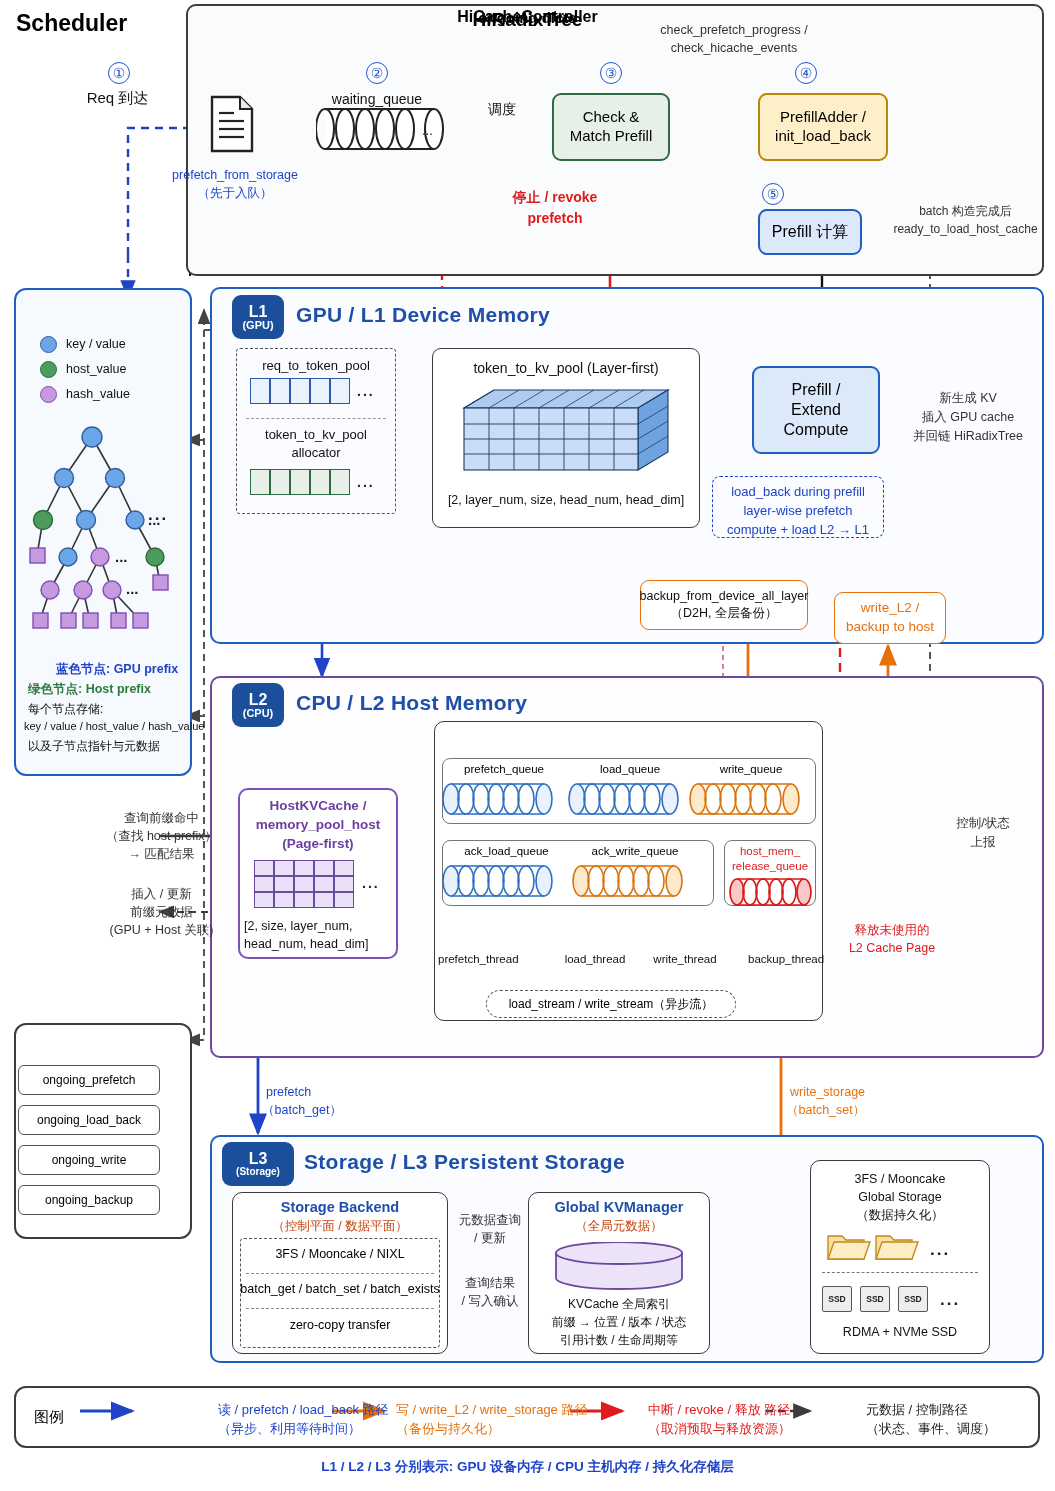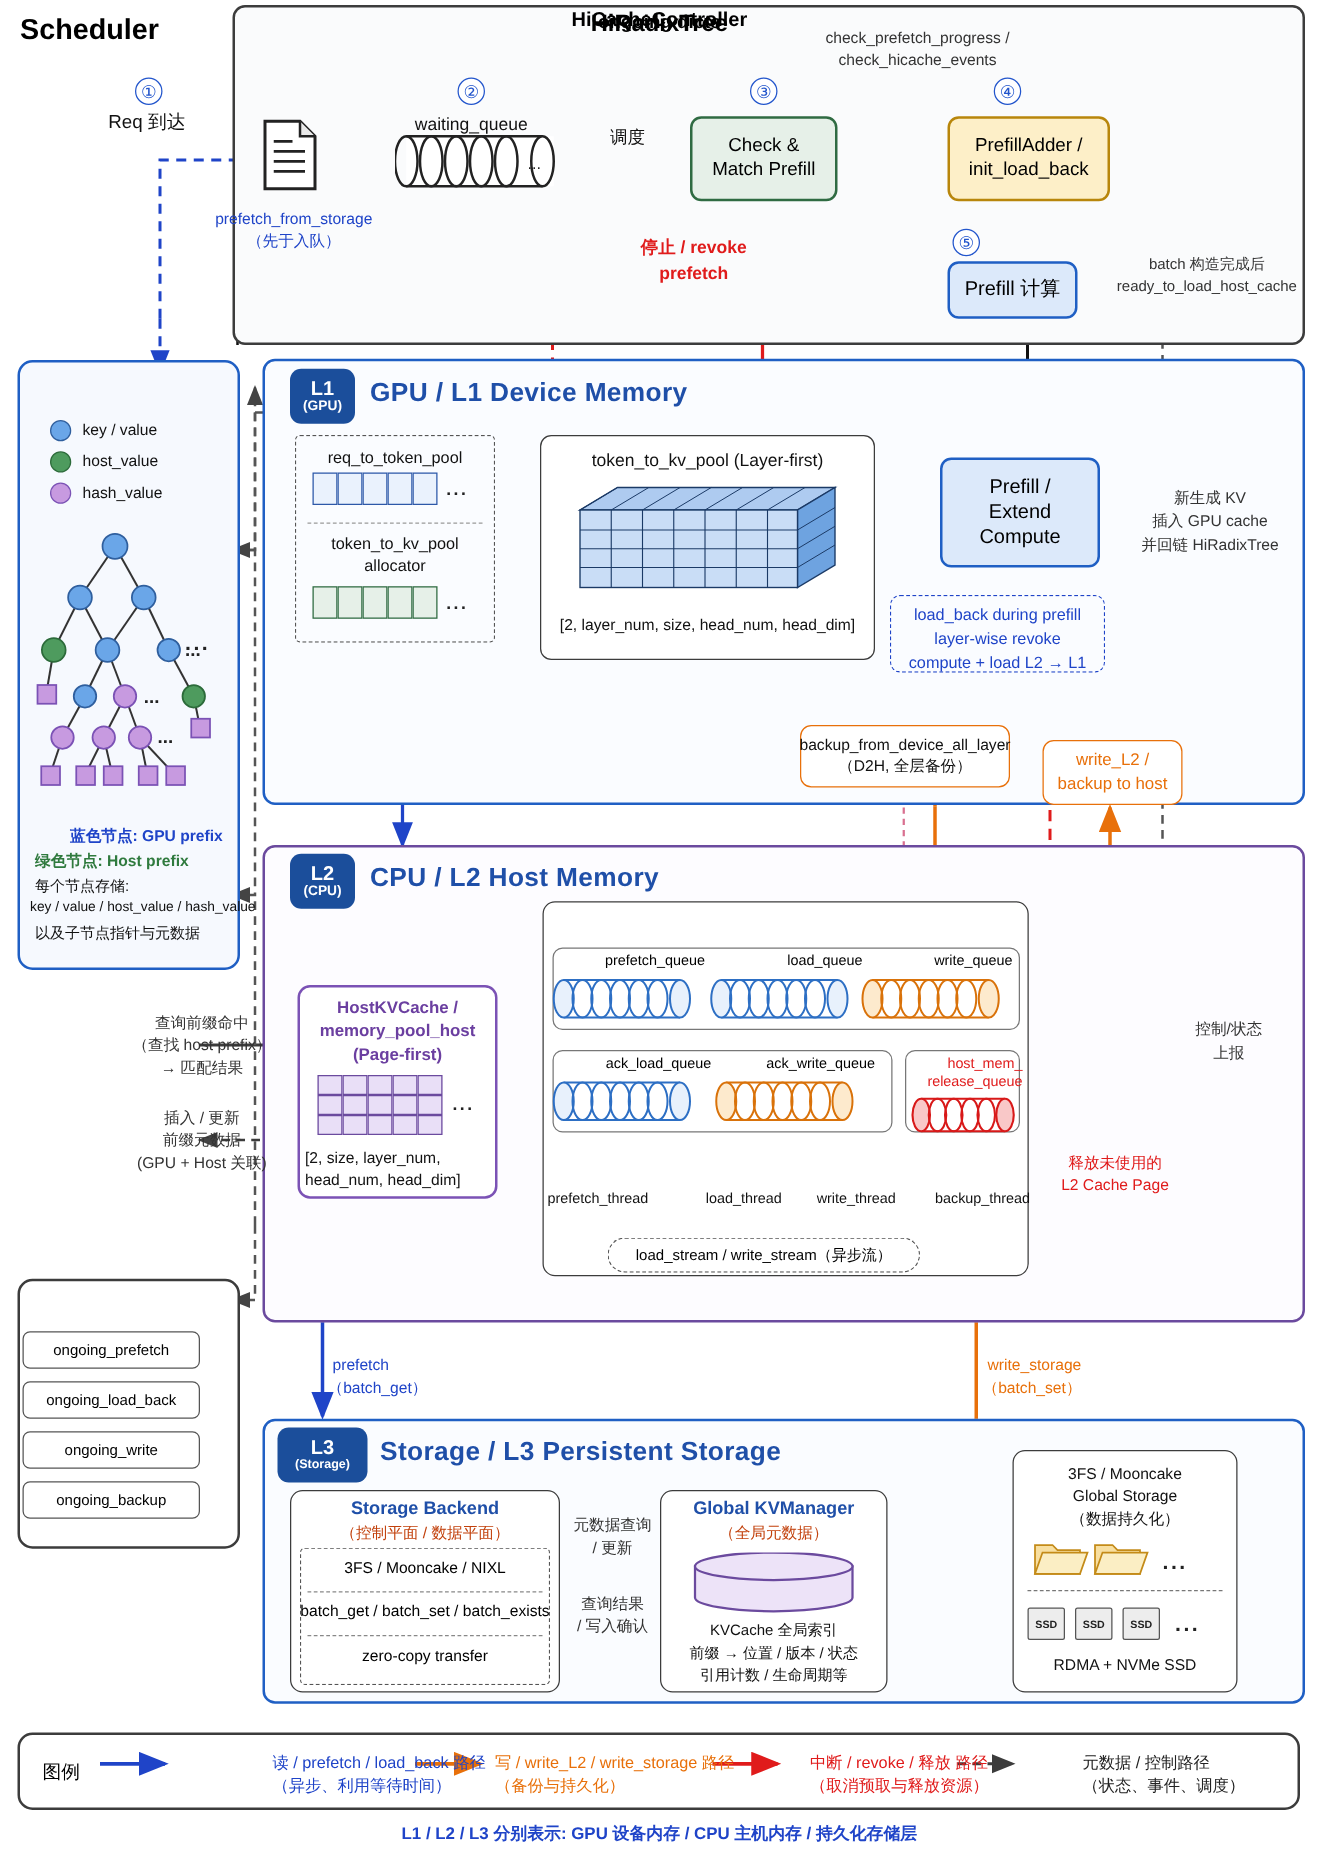--- a/index.html
+++ b/index.html
@@ -97,21 +97,21 @@
   .ssd { position:absolute; width:30px; height:26px; border:1.5px solid #555;
      background:#ededed; border-radius:2px; font-size:8.5px; display:flex;
      align-items:center; justify-content:center; font-weight:bold; color:#222;}
 
   
   .hcc { position:absolute; left:434px; top:721px; width:389px; height:300px;
      border:1.8px solid #3c3c3c; border-radius:10px; background:#fff; }
   .hcc-title { position:absolute; left:0; right:0; top:8px; text-align:center;
      font-size:16px; font-weight:bold; }
   .qgroup { position:absolute; border:1.5px solid #777; border-radius:8px; background:#fff;}
-  .qlabel { position:absolute; text-align:right; font-size:11.5px; white-space:nowrap;}
+  .qlabel { position:absolute; text-align:center; font-size:11.5px; white-space:nowrap;}
 
   
   .hkv { position:absolute; left:238px; top:788px; width:160px; height:171px;
      border:2px solid #7b52b5; border-radius:10px; background:#fff; }
 
   
   .cellrow { position:absolute; display:flex; }
   .cell { border:1.3px solid #2d58a8; background:#eaf2fd; }
   .cell.green { border-color:#2f6b42; background:#e6f0e8; }
   .cell.purple { border:1.3px solid #6b4a9e; background:#e9dff7;}
@@ -436,21 +436,21 @@
     <span>Extend</span>
     <span>Compute</span>
   </div>
 
   <div class="lbl gray" style="left:888px;top:390px;width:160px;font-size:12.5px;">新生成 KV</div>
   <div class="lbl gray" style="left:888px;top:409px;width:160px;font-size:12.5px;">插入 GPU cache</div>
   <div class="lbl gray" style="left:888px;top:428px;width:160px;font-size:12.5px;">并回链 HiRadixTree</div>
 
   <div class="dash-blue" style="left:712px;top:476px;width:172px;height:62px;">
     <div>load_back during prefill</div>
-    <div>layer-wise revoke</div>
+    <div>layer-wise prefetch</div>
     <div>compute + load L2 → L1</div>
   </div>
 
   <div class="callout orange" style="left:640px;top:580px;width:168px;height:50px;">
     <span>backup_from_device_all_layer</span>
     <span>（D2H, 全层备份）</span>
   </div>
   <div class="callout orange-t" style="left:834px;top:592px;width:112px;height:52px;font-size:13.5px;">
     <span>write_L2 /</span>
     <span>backup to host</span>

